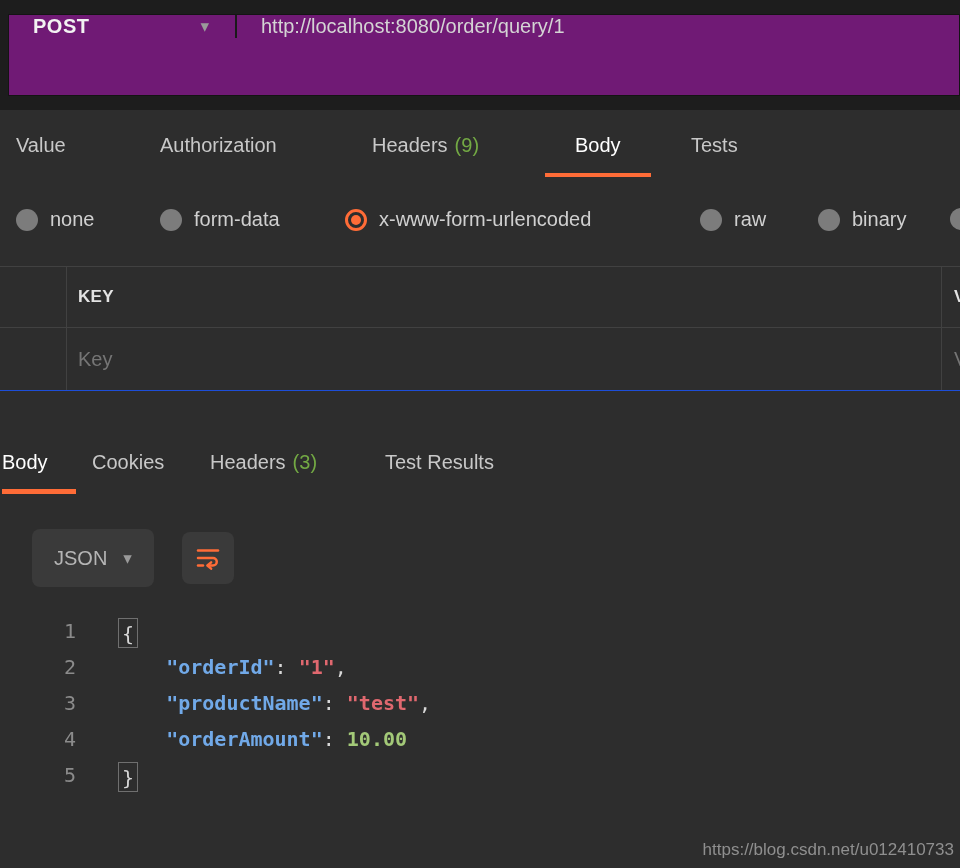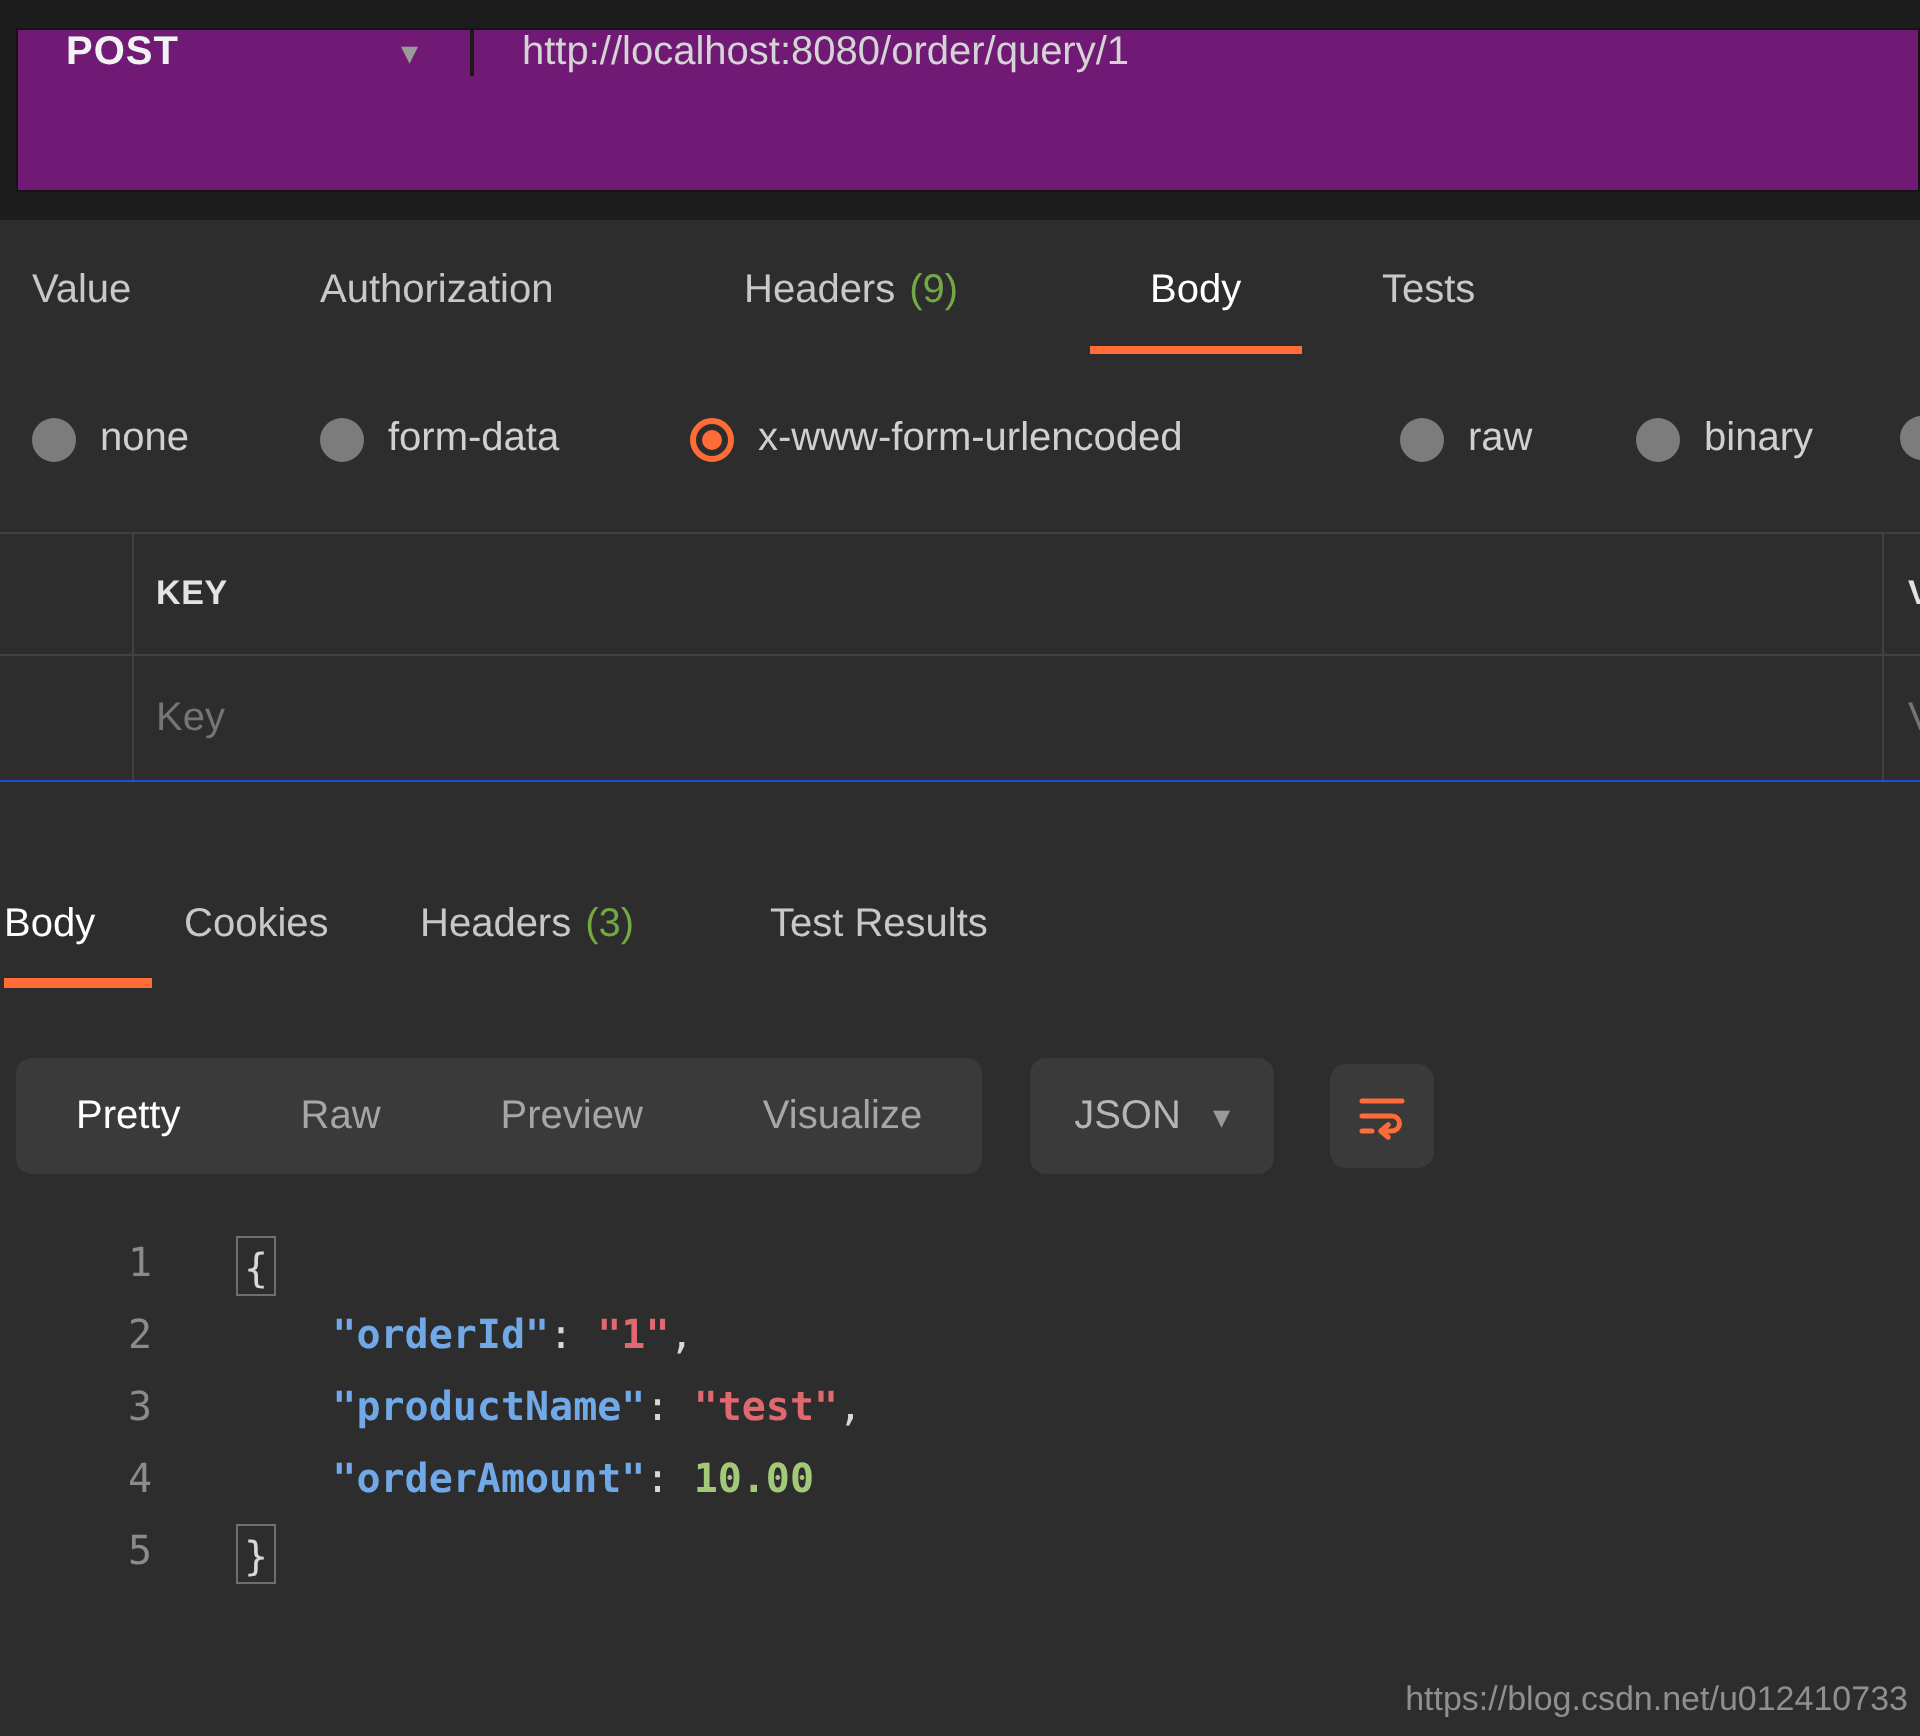--- a/index.html
+++ b/index.html
@@ -160,26 +160,20 @@
 </div>
 
 <div class="resp-tabs" id="respTabs">
     <div class="rs-tab active"><span>Body</span></div>
     <div class="rs-tab"><span>Cookies</span></div>
     <div class="rs-tab"><span>Headers</span><span class="count">(3)</span></div>
     <div class="rs-tab"><span>Test Results</span></div>
   </div>
 
 <div class="viewer-bar">
-  <div class="mode-group" id="modeGroup">
-      <div class="mode active">Pretty</div>
-      <div class="mode">Raw</div>
-      <div class="mode">Preview</div>
-      <div class="mode">Visualize</div>
-    </div>
   <div class="lang-select">
     <span>JSON</span>
     <span class="chev">▾</span>
   </div>
   <button class="wrap-btn">
     <span style="display:flex;">
       <svg width="30" height="30" viewBox="0 0 24 24" fill="none">
         <path d="M4 6h16" stroke="#ff6c37" stroke-width="2" stroke-linecap="round"></path>
         <path d="M4 12h12a3 3 0 0 1 0 6h-4" stroke="#ff6c37" stroke-width="2" stroke-linecap="round" fill="none"></path>
         <path d="M14.5 15.5 L11.5 18 L14.5 20.5" stroke="#ff6c37" stroke-width="2" stroke-linecap="round" stroke-linejoin="round" fill="none"></path>

